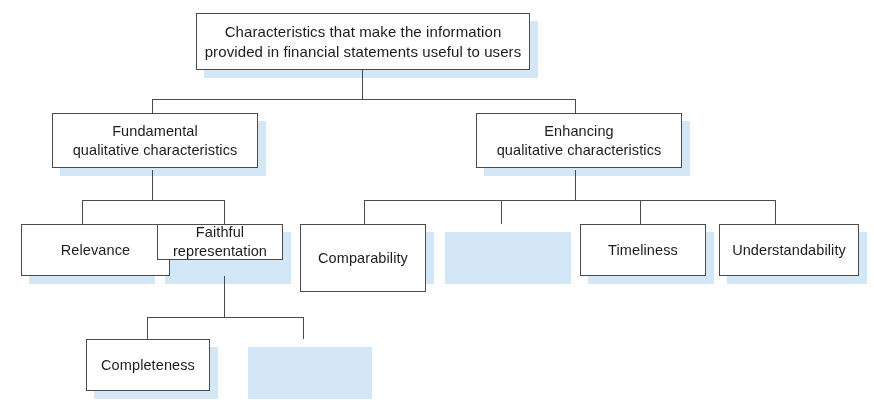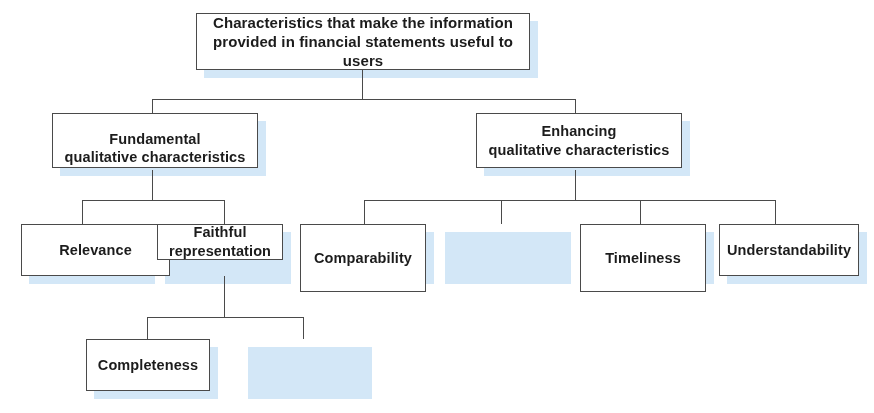--- a/index.html
+++ b/index.html
@@ -10,21 +10,20 @@
   }
   body {
     font-family: "Liberation Sans", sans-serif;
   }
   #diagram-root {
     position: relative;
     width: 874px;
     height: 413px;
     background: #ffffff;
     overflow: hidden;
-    font-weight: bold;
   }
   .node {
     position: absolute;
     box-sizing: border-box;
     background: #ffffff;
     border: 1.4px solid #4a4a4a;
     display: flex;
     align-items: center;
     justify-content: center;
     text-align: center;
@@ -92,21 +91,21 @@
   <div class="connector v" style="left:224px; top:276px; height:42px;"></div>
   <div class="connector h" style="left:147px; top:317px; width:157px;"></div>
   <div class="connector v" style="left:147px; top:317px; height:22px;"></div>
   <div class="connector v" style="left:303px; top:317px; height:22px;"></div>
 
   <div class="node" id="node-root" style="left:196px; top:13px; width:334px; height:57px;">
     <span class="node-label">Characteristics that make the information
 provided in financial statements useful to users</span>
   </div>
 
-  <div class="node" style="left:52px; top:113px; width:206px; height:55px;align-items:flex-end;">
+  <div class="node" style="left:52px; top:113px; width:206px; height:55px;">
     <span class="node-label">Fundamental
 qualitative characteristics</span>
   </div>
 
   <div class="node" style="left:476px; top:113px; width:206px; height:55px;">
     <span class="node-label">Enhancing
 qualitative characteristics</span>
   </div>
 
   <div class="node" style="left:21px; top:224px; width:149px; height:52px;">
@@ -116,21 +115,21 @@
   <div class="node" style="left:157px; top:224px; width:126px; height:36px;">
     <span class="node-label">Faithful
 representation</span>
   </div>
 
   <div class="node" style="left:300px; top:224px; width:126px; height:68px;">
     <span class="node-label">Comparability</span>
   </div>
 
 
-  <div class="node" style="left:580px; top:224px; width:126px; height:68px;">
+  <div class="node" style="left:580px; top:224px; width:126px; height:52px;">
     <span class="node-label">Timeliness</span>
   </div>
 
   <div class="node" style="left:719px; top:224px; width:140px; height:52px;">
     <span class="node-label">Understandability</span>
   </div>
 
   <div class="node" style="left:86px; top:339px; width:124px; height:52px;">
     <span class="node-label">Completeness</span>
   </div>

